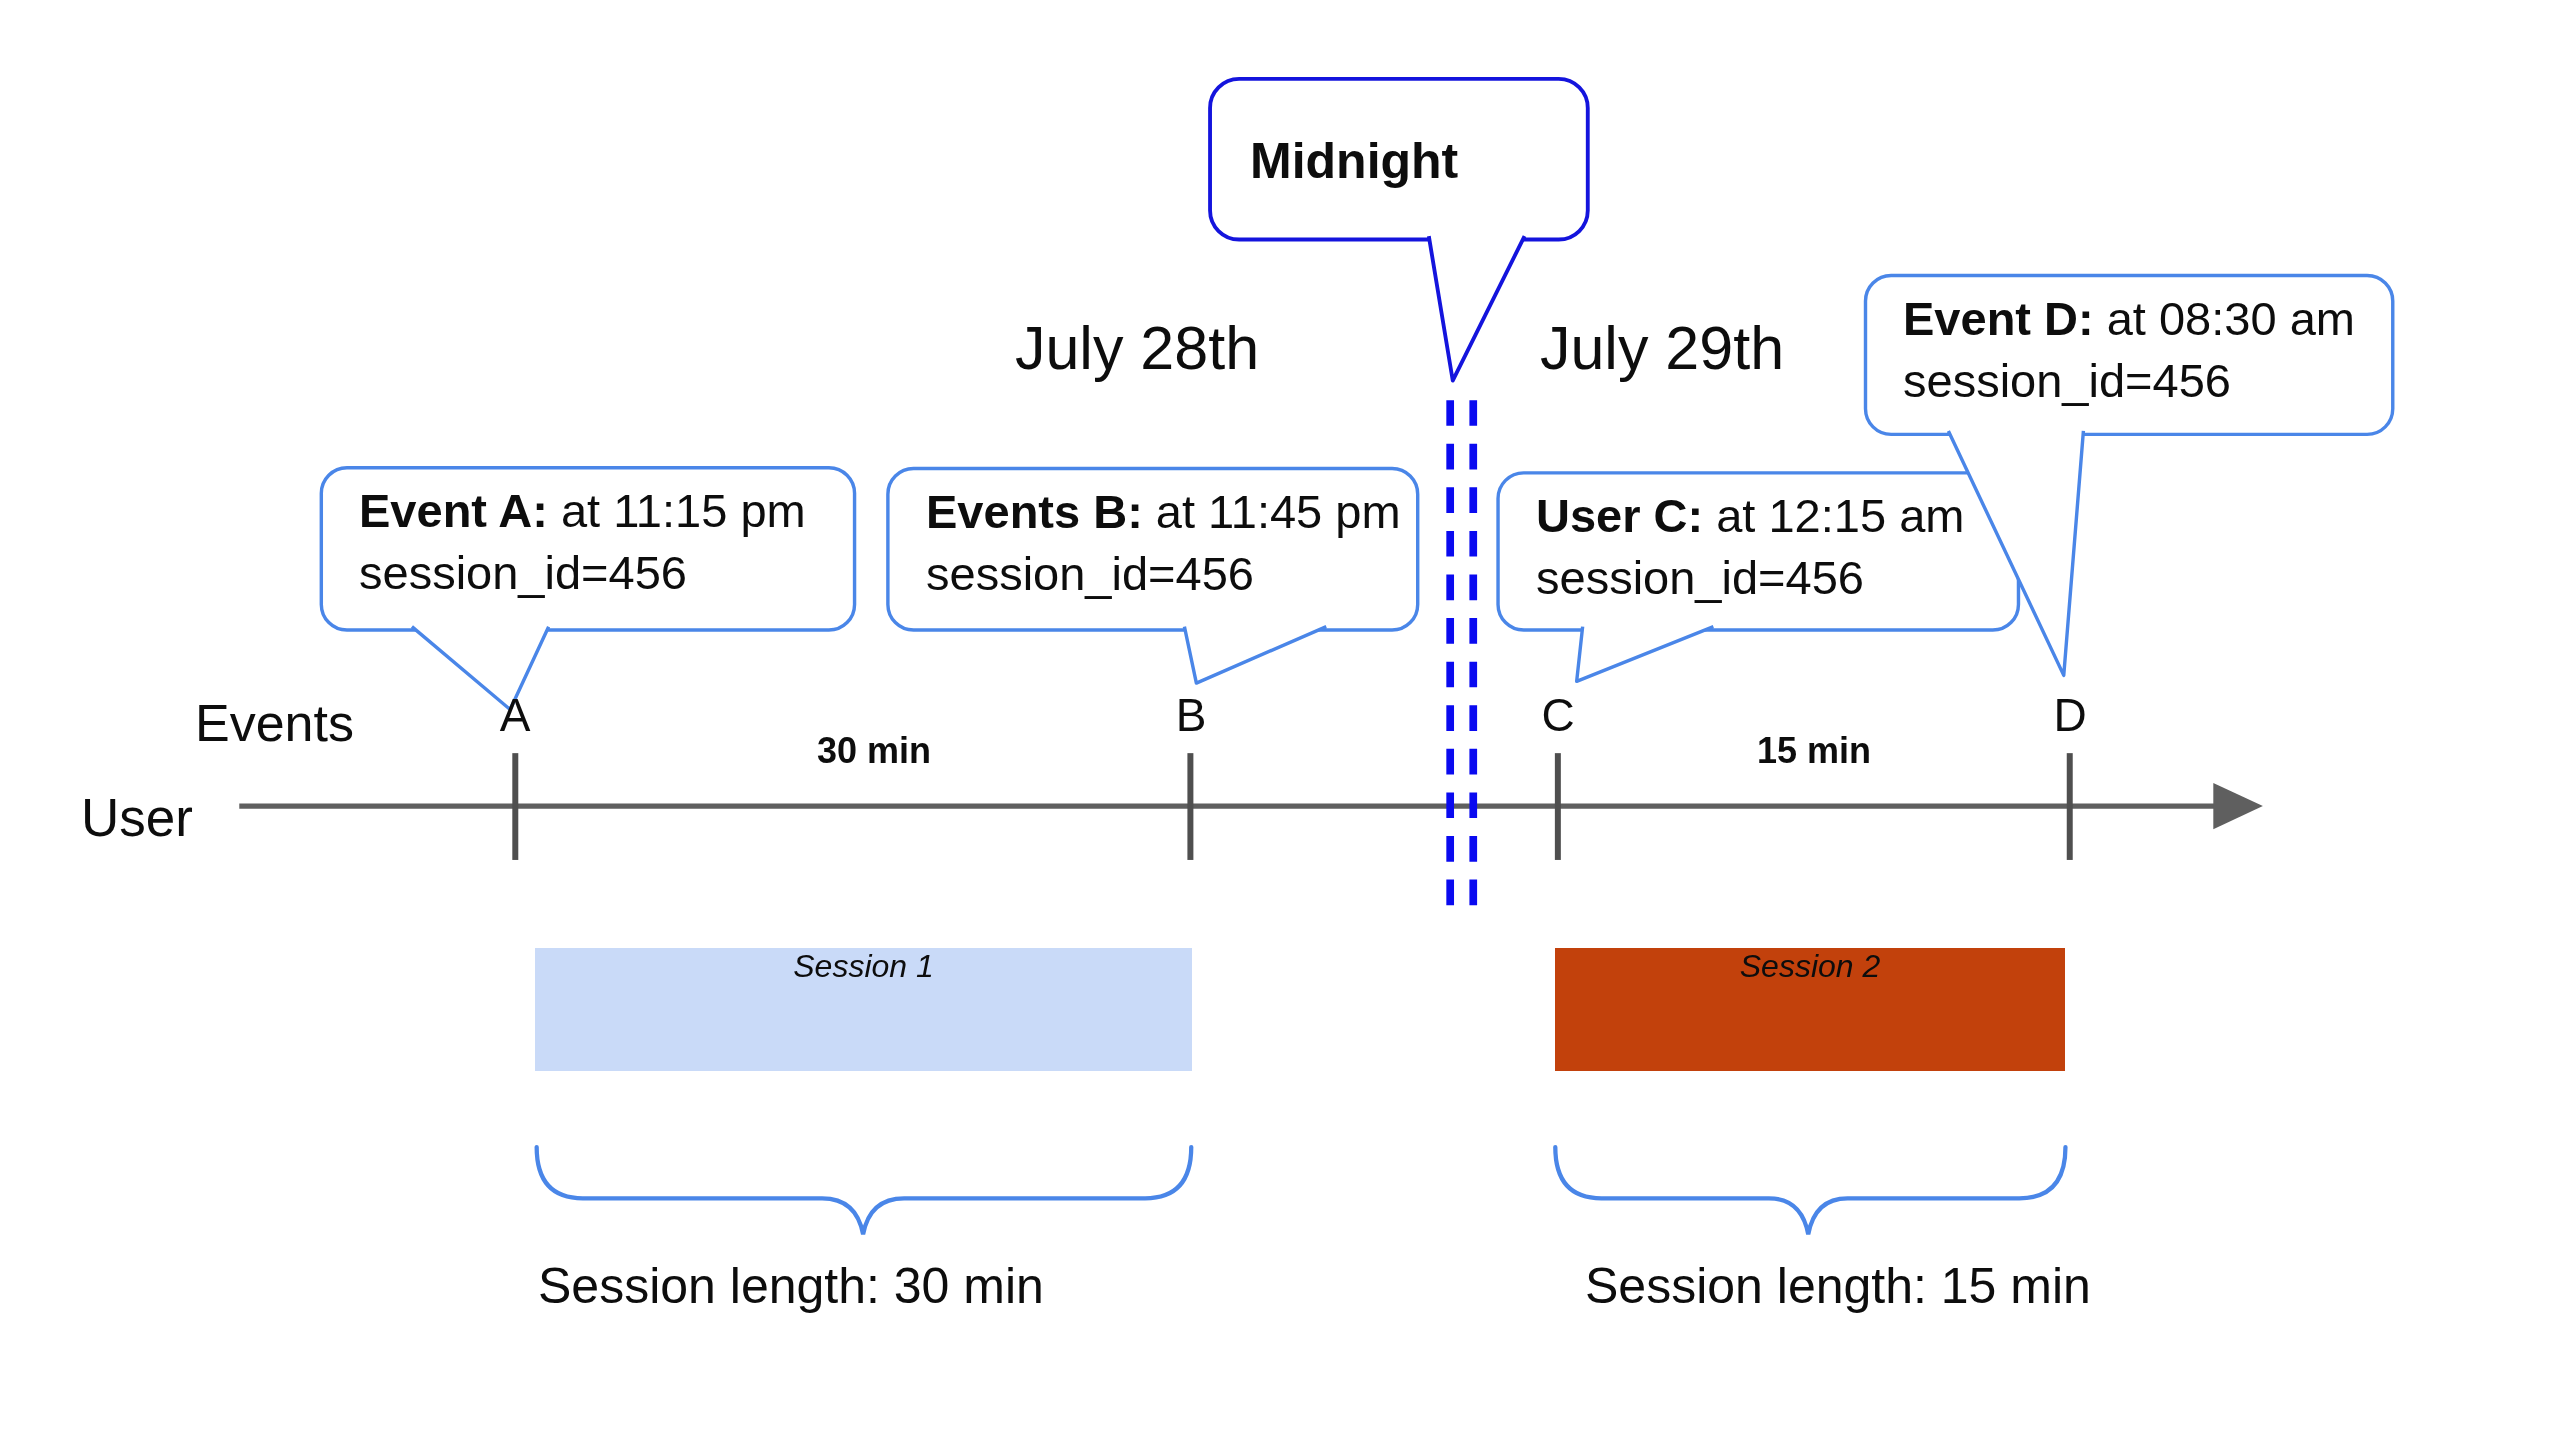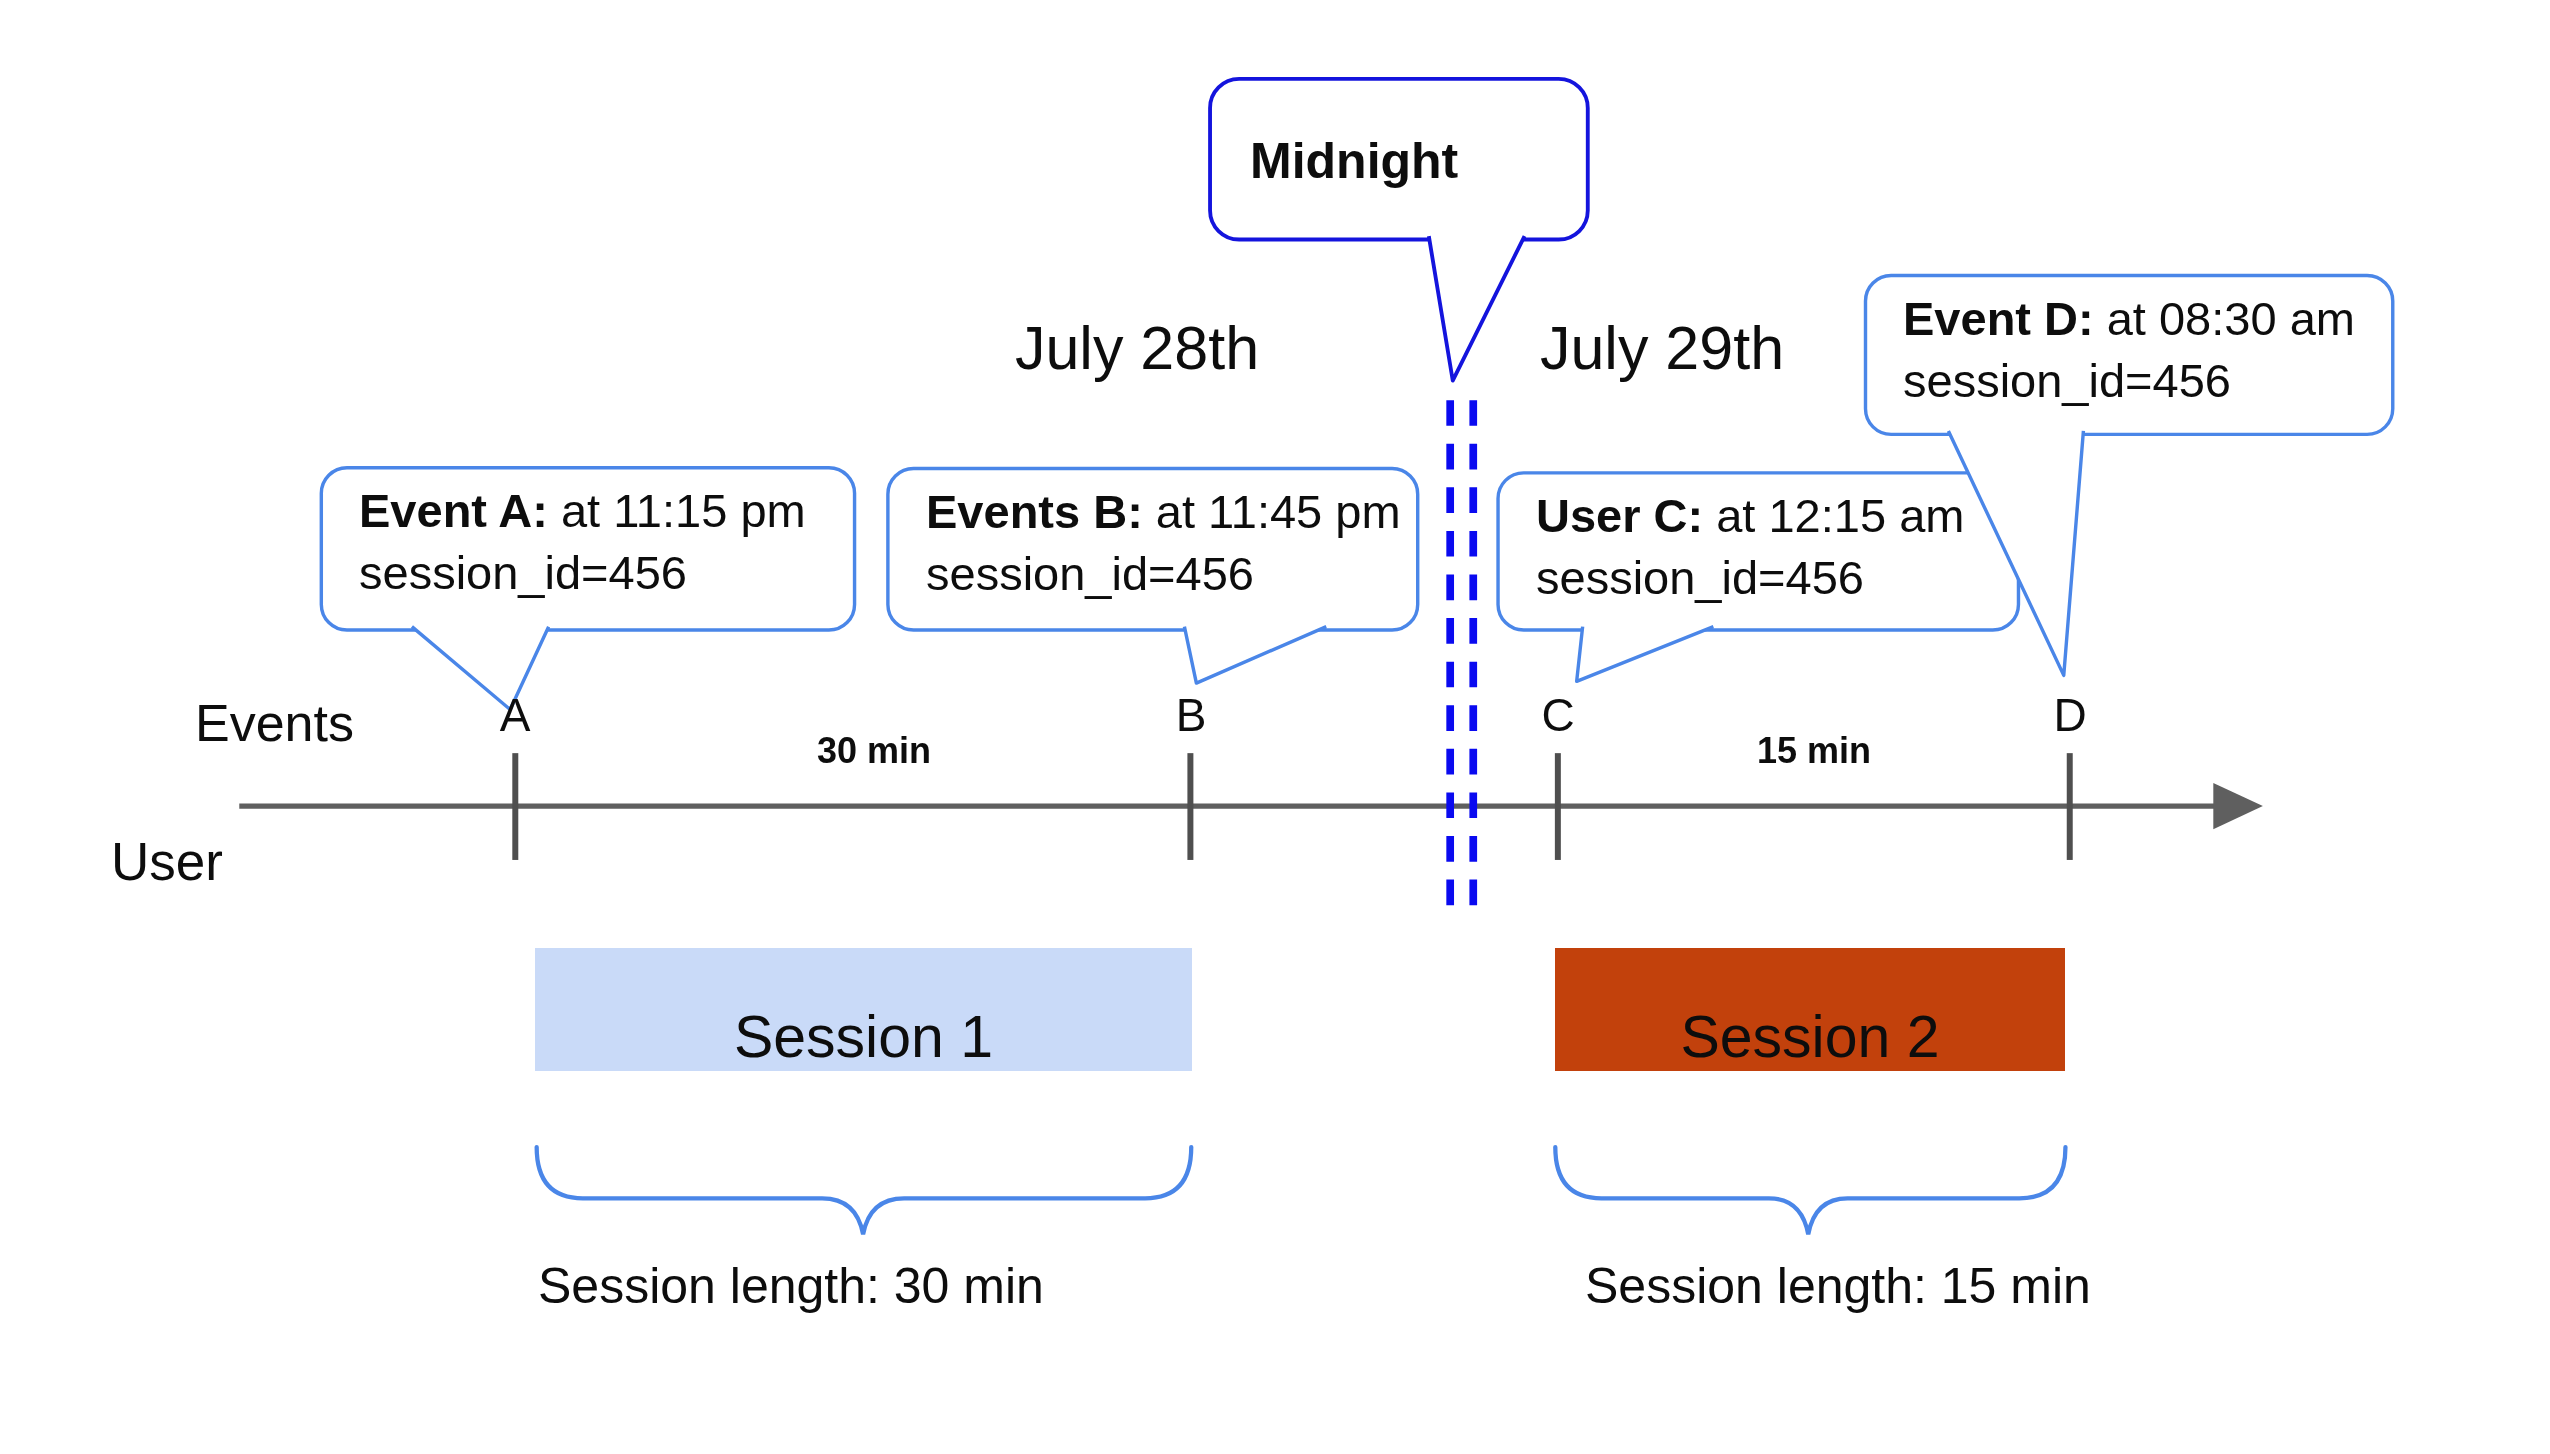--- a/index.html
+++ b/index.html
@@ -16,22 +16,23 @@
   .center{transform:translateX(-50%);}
   .bubble-text{position:absolute;font-size:47px;line-height:62px;}
   .bubble-text .bold{font-weight:bold;}
   .date-label{font-size:61px;}
   .tick-letter{font-size:46px;}
   .interval-label{font-size:36px;font-weight:bold;}
   .midnight-label{font-size:50px;font-weight:bold;}
   .user-label{font-size:53px;}
   .events-label{font-size:52px;}
   .session-box{
-    position:absolute;display:flex;align-items:flex-end;justify-content:center;
-    font-size:59px;
+    position:absolute;display:flex;align-items:flex-start;justify-content:center;
+    font-size:32px;
+    font-style:italic;
   }
   .length-label{font-size:50px;}
 </style>
 </head>
 <body>
 
 <div id="canvas" style="color: rgb(13, 13, 13);">
 
   <svg id="artwork" viewBox="0 0 2984 1702" xmlns="http://www.w3.org/2000/svg">
 
@@ -95,21 +96,21 @@
     <div><span class="bold">User C:</span><span> at 12:15 am</span></div>
     <div>session_id=456</div>
   </div>
 
   <div class="bubble-text" style="left:1903px;top:288px;">
     <div><span class="bold">Event D:</span><span> at 08:30 am</span></div>
     <div>session_id=456</div>
   </div>
 
   <div class="txt events-label" style="left:195px;top:694px;">Events</div>
-  <div class="txt user-label" style="left:81px;top:832px;margin-left:30px;">User</div>
+  <div class="txt user-label" style="left:81px;top:788px;">User</div>
 
   <div class="txt tick-letter center" style="left:515px;top:689px;">A</div>
   <div class="txt tick-letter center" style="left:1191px;top:689px;">B</div>
   <div class="txt tick-letter center" style="left:1558px;top:689px;">C</div>
   <div class="txt tick-letter center" style="left:2070px;top:689px;">D</div>
 
   <div class="txt interval-label center" style="left:874px;top:730px;">30 min</div>
   <div class="txt interval-label center" style="left:1814px;top:730px;">15 min</div>
 
   <div class="session-box" style="left:535px;top:948px;width:657px;height:123px;background:#c9daf8;">

